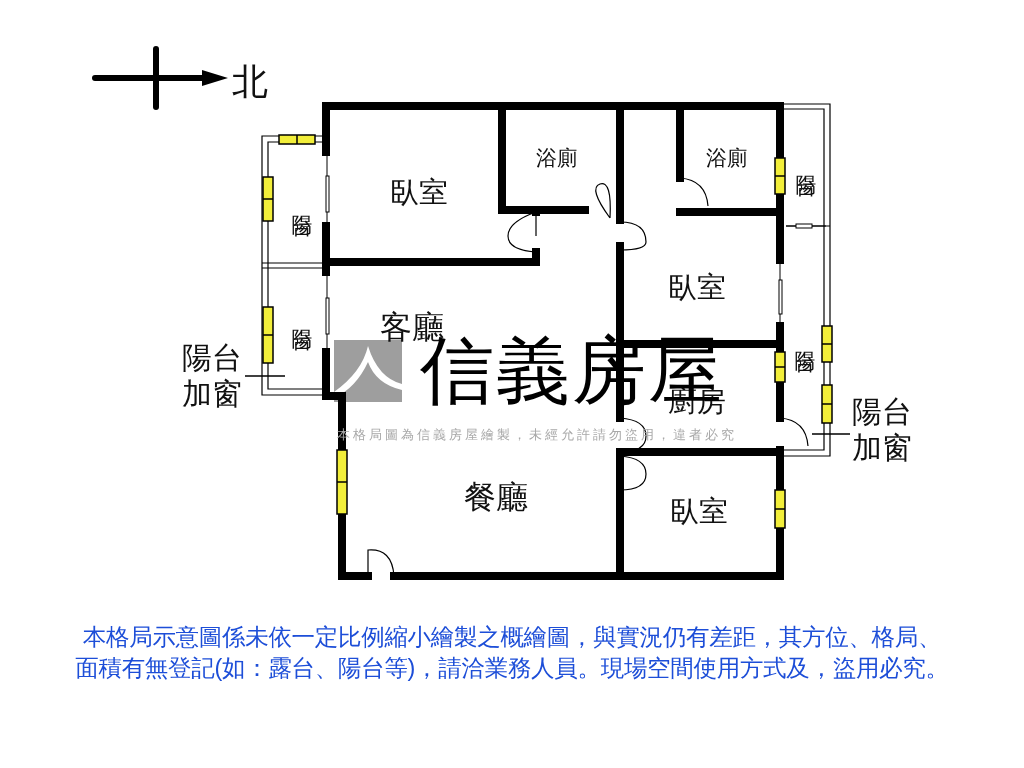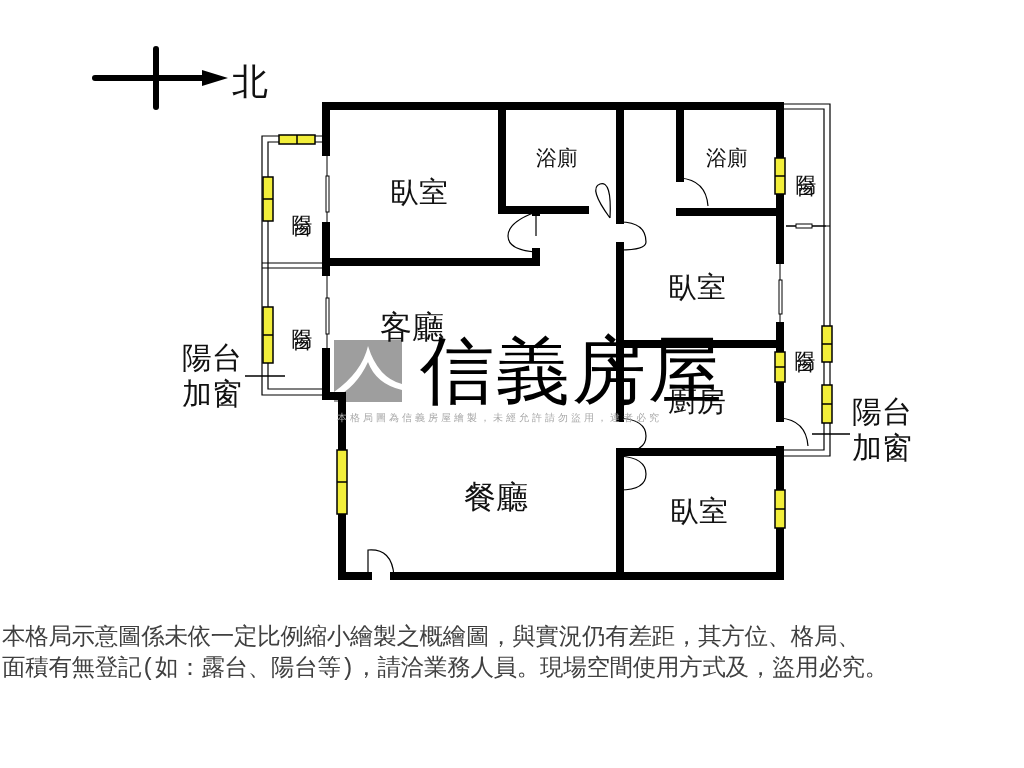--- a/index.html
+++ b/index.html
@@ -1,28 +1,28 @@
 <!DOCTYPE html>
 <html><head>
 <meta charset="utf-8">
 <style>
   html, body { margin: 0; padding: 0; background: #ffffff; }
   body { width: 1024px; height: 768px; position: relative; overflow: hidden; font-family: "DejaVu Sans", "Liberation Sans", sans-serif; }
   #plan { position: absolute; left: 0; top: 0; width: 1024px; height: 768px; }
   .room-label { font-family: "DejaVu Sans", sans-serif; fill: #111; }
   .disclaimer {
     position: absolute; left: 2px; top: 622px; width: 1020px;
-    font-family: Liberation Mono, monospace;
-    font-size: 23.5px; line-height: 31px; color: #404040; letter-spacing: -0.3px;
+    font-family: Liberation Sans, sans-serif;
+    font-size: 23.5px; line-height: 31px; color: #1d4ed8; letter-spacing: -0.3px; text-align: center;
   }
   .disclaimer div { white-space: nowrap; }
   .compass-label { position: absolute; left: 232px; top: 58px; font-size: 36px; font-family: "DejaVu Serif", serif; color: #111; }
   .side-label { position: absolute; font-size: 30px; line-height: 36px; font-family: "DejaVu Serif", serif; color: #111; }
   .watermark-text { position: absolute; left: 420px; top: 330px; font-size: 74px; color: #000000; font-family: "DejaVu Sans", sans-serif; letter-spacing: 2px; line-height: 80px; }
-  .watermark-sub { position: absolute; left: 337px; top: 411px; font-size: 10px; color: #a8a8a8; letter-spacing: 3px; font-family: "DejaVu Sans", sans-serif; }
+  .watermark-sub { position: absolute; left: 337px; top: 426px; font-size: 13px; color: #a8a8a8; letter-spacing: 3px; font-family: "DejaVu Sans", sans-serif; }
 </style>
 </head>
 <body>
 
 <svg id="plan" viewBox="0 0 1024 768" xmlns="http://www.w3.org/2000/svg">
 
   <g>
     <line x1="95" y1="78" x2="205" y2="78" stroke="#000" stroke-width="6" stroke-linecap="round"></line>
     <line x1="156" y1="49" x2="156" y2="107" stroke="#000" stroke-width="6" stroke-linecap="round"></line>
     <polygon points="202,70 228,78 202,86" fill="#000"></polygon>

